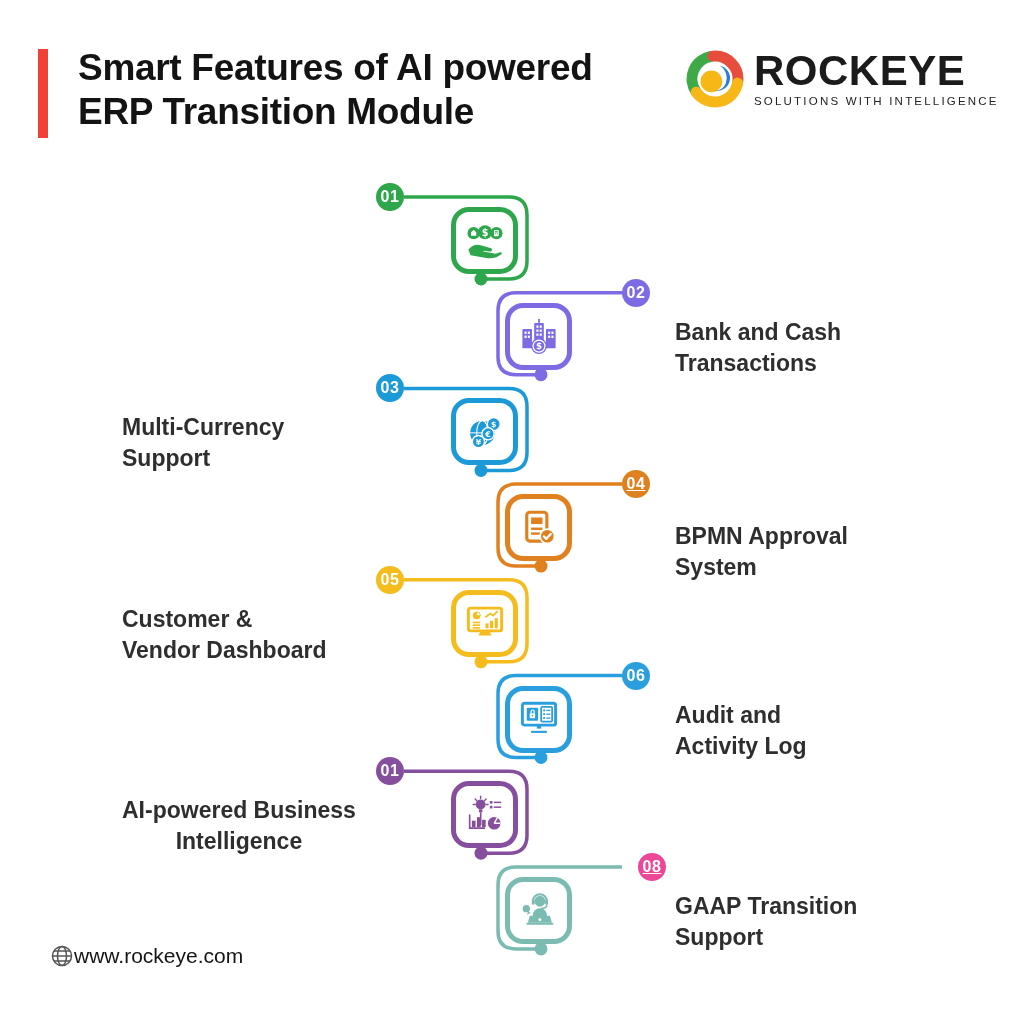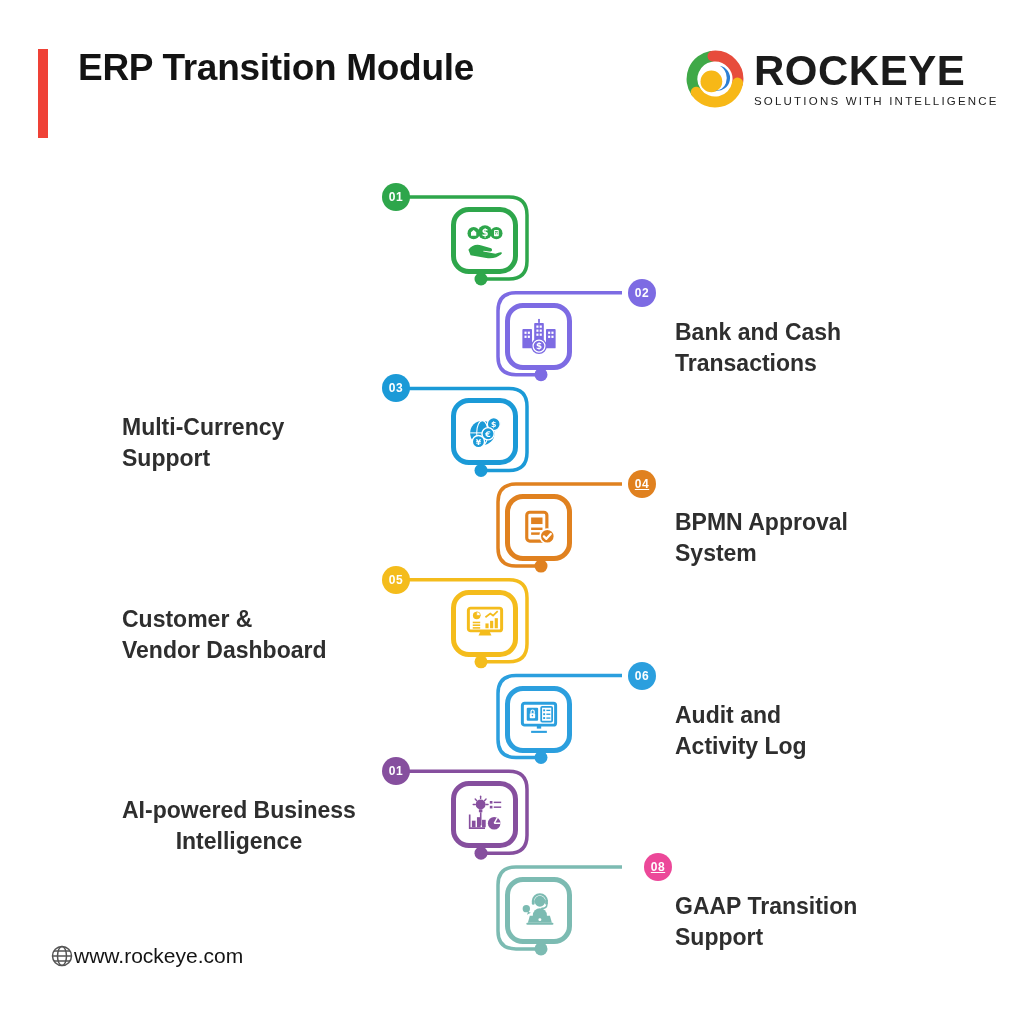--- a/index.html
+++ b/index.html
@@ -14,38 +14,39 @@
          color:#131313;line-height:44px;letter-spacing:-0.3px;}
   #logo{position:absolute;left:686px;top:50px;display:flex;align-items:flex-start;}
   #logo-mark{width:58px;height:58px;}
   #logo-text{margin-left:10px;padding-top:1px;}
   #logo-name{font-size:42px;font-weight:bold;color:#1b1b1b;line-height:40px;letter-spacing:0.5px;}
   #logo-tagline{margin-top:4px;font-size:11.5px;letter-spacing:2.2px;color:#222;font-weight:500;}
   
   #timeline{position:absolute;inset:0;}
   #connector-layer{position:absolute;left:0;top:0;width:1021px;height:1024px;}
   .badge{position:absolute;width:28px;height:28px;border-radius:50%;color:#fff;
-         font-size:12px;font-weight:bold;letter-spacing:0.5px;
-         display:flex;align-items:center;justify-content:center;margin-left:6px;}
+         font-size:16px;font-weight:bold;letter-spacing:0.5px;
+         display:flex;align-items:center;justify-content:center;}
   .tile{position:absolute;width:67px;height:67px;box-sizing:border-box;background:#fff;
         border:5px solid;border-radius:18px;display:flex;align-items:center;justify-content:center;}
   .tile svg{width:42px;height:42px;display:block;}
   .tl-label{position:absolute;white-space:pre-line;font-size:23px;font-weight:600;
             color:#2e2e2e;line-height:31px;}
   .lab-left{left:122px;}
   .lab-right{left:675px;}
   
   #footer{position:absolute;left:50px;top:944px;display:flex;align-items:center;gap:0;}
   #footer-url{font-size:21px;color:#141414;}
 </style>
 </head>
 <body>
 
 <div id="accent-bar" style="background: rgb(239, 65, 54);"></div>
 <div id="title">
+  <div>Smart Features of AI powered</div>
   <div>ERP Transition Module</div>
 </div>
 
 <div id="logo">
   <svg id="logo-mark" viewBox="0 0 48 48">
     <path d="M 20.7 5.3 A 19 19 0 0 0 8.4 34.9" fill="none" stroke="#3FA948" stroke-width="9" stroke-linecap="round"></path>
     <path d="M 22.3 5.1 A 19 19 0 0 1 42.7 27.3" fill="none" stroke="#E74C3C" stroke-width="9" stroke-linecap="round"></path>
     <path d="M 42.7 27.3 A 19 19 0 0 1 8.4 34.9" fill="none" stroke="#F7B817" stroke-width="9" stroke-linecap="round"></path>
     <circle cx="21" cy="26" r="9" fill="#F7B817"></circle>
     <path d="M28 13 a12 12 0 0 1 5 14.5 a9 9 0 0 1 -9 6 a9.5 9.5 0 0 0 4 -20.5" fill="#2C7FD4"></path>
@@ -144,21 +145,21 @@
     <div class="tile" style="left: 505px; top: 494.1px; border-color: rgb(224, 129, 31); color: rgb(224, 129, 31);">
       <svg viewBox="0 0 48 48" fill="currentColor">
  <rect x="10" y="6" width="23" height="33" rx="3.5" fill="none" stroke="currentColor" stroke-width="3.6"></rect>
  <rect x="15" y="12" width="13" height="7.5"></rect>
  <rect x="15" y="23.5" width="13" height="2.8"></rect>
  <rect x="15" y="29" width="10" height="2.8"></rect>
  <circle cx="33.5" cy="33.5" r="8.2" stroke="#fff" stroke-width="2"></circle>
  <path d="M29.6 33.6 l2.8 2.8 l5 -5.6" stroke="#fff" stroke-width="2.6" fill="none" stroke-linecap="round" stroke-linejoin="round"></path>
 </svg>
     </div>
-    <div class="tl-label lab-right" style="top: 507px;">BPMN Approval
+    <div class="tl-label lab-right" style="top: 521px;">BPMN Approval
 System</div>
     <div class="badge" style="left: 376px; top: 565.8px; background: rgb(244, 188, 28);">05</div>
     <div class="tile" style="left: 451px; top: 589.8px; border-color: rgb(244, 188, 28); color: rgb(244, 188, 28);">
       <svg viewBox="0 0 48 48" fill="currentColor">
  <rect x="5" y="7" width="38" height="26" rx="2.5" fill="none" stroke="currentColor" stroke-width="3.4"></rect>
  <circle cx="14.5" cy="15.5" r="4.3"></circle>
  <path d="M14.5 15.5 L14.5 11.2 A4.3 4.3 0 0 1 18.8 15.5 Z" fill="#fff" stroke="currentColor" stroke-width="0.8"></path>
  <rect x="10" y="22.5" width="8.5" height="1.8"></rect>
         <rect x="10" y="25.6" width="8.5" height="1.8"></rect>
         <rect x="10" y="28.7" width="8.5" height="1.8"></rect>

